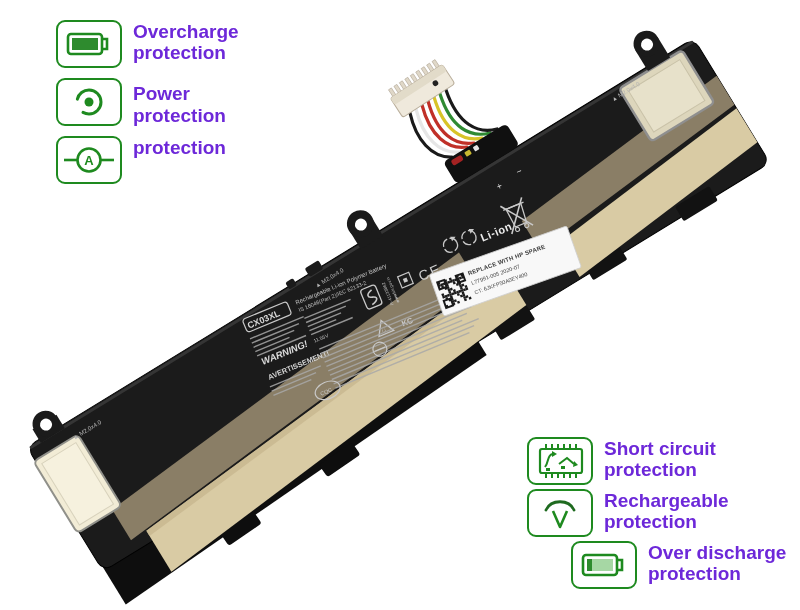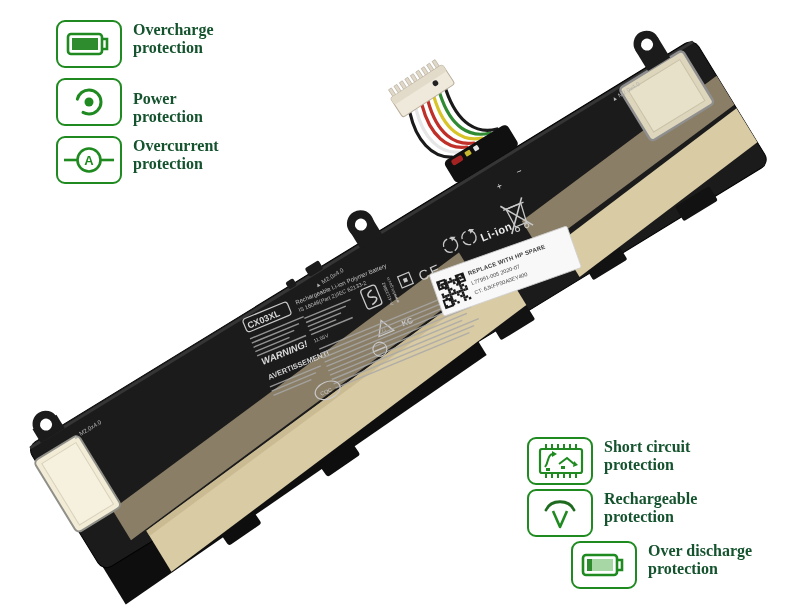--- a/index.html
+++ b/index.html
@@ -2,21 +2,21 @@
 <html><head>
 <meta charset="utf-8">
 <style>
   html,body{margin:0;padding:0;background:#fff;}
   .scene{position:relative;width:800px;height:610px;background:#ffffff;overflow:hidden;
          font-family:"Liberation Sans",sans-serif;}
   .battery-svg{position:absolute;left:0;top:0;z-index:1;}
   .feature{position:absolute;display:flex;align-items:flex-start;gap:11px;z-index:2;}
   .icon-box{width:62px;height:44px;border:2.5px solid #1e8a1f;border-radius:9px;background:#fff;
             display:flex;align-items:center;justify-content:center;flex:0 0 auto;}
-  .feature-text{font-size:16px;font-weight:600;color:#14532d;line-height:1.13;padding-top:1px;font-family:Liberation Serif, serif;}
+  .feature-text{font-size:19px;font-weight:600;color:#6d28d9;line-height:1.13;padding-top:1px;}
   svg text{font-family:"Liberation Sans",sans-serif;}
 </style>
 </head>
 <body>
 
 <div class="scene">
 
   <svg class="battery-svg" width="800" height="610" viewBox="0 0 800 610">
 
     <g transform="translate(30 452) rotate(-31.5)">
@@ -310,21 +310,20 @@
   <div class="feature" style="left:56px;top:136px;">
     <div class="icon-box">
       <svg width="54" height="36" viewBox="0 0 54 36">
         <line x1="2" y1="18" x2="15" y2="18" stroke="#1e8a1f" stroke-width="2.6"></line>
         <line x1="39" y1="18" x2="52" y2="18" stroke="#1e8a1f" stroke-width="2.6"></line>
         <circle cx="27" cy="18" r="11.5" fill="none" stroke="#1e8a1f" stroke-width="2.6"></circle>
         <text x="27" y="23" font-size="13" font-weight="bold" fill="#1e8a1f" text-anchor="middle">A</text>
       </svg>
     </div>
     <div class="feature-text">
-      <div>Overcurrent</div>
       <div>protection</div>
     </div>
   </div>
 
   <div class="feature" style="left:527px;top:437px;">
     <div class="icon-box">
       <svg width="52" height="38" viewBox="0 0 52 38">
         <g stroke="#1e8a1f">
           <line x1="12" y1="2" x2="12" y2="8" stroke-width="2"></line>
             <line x1="18" y1="2" x2="18" y2="8" stroke-width="2"></line>

